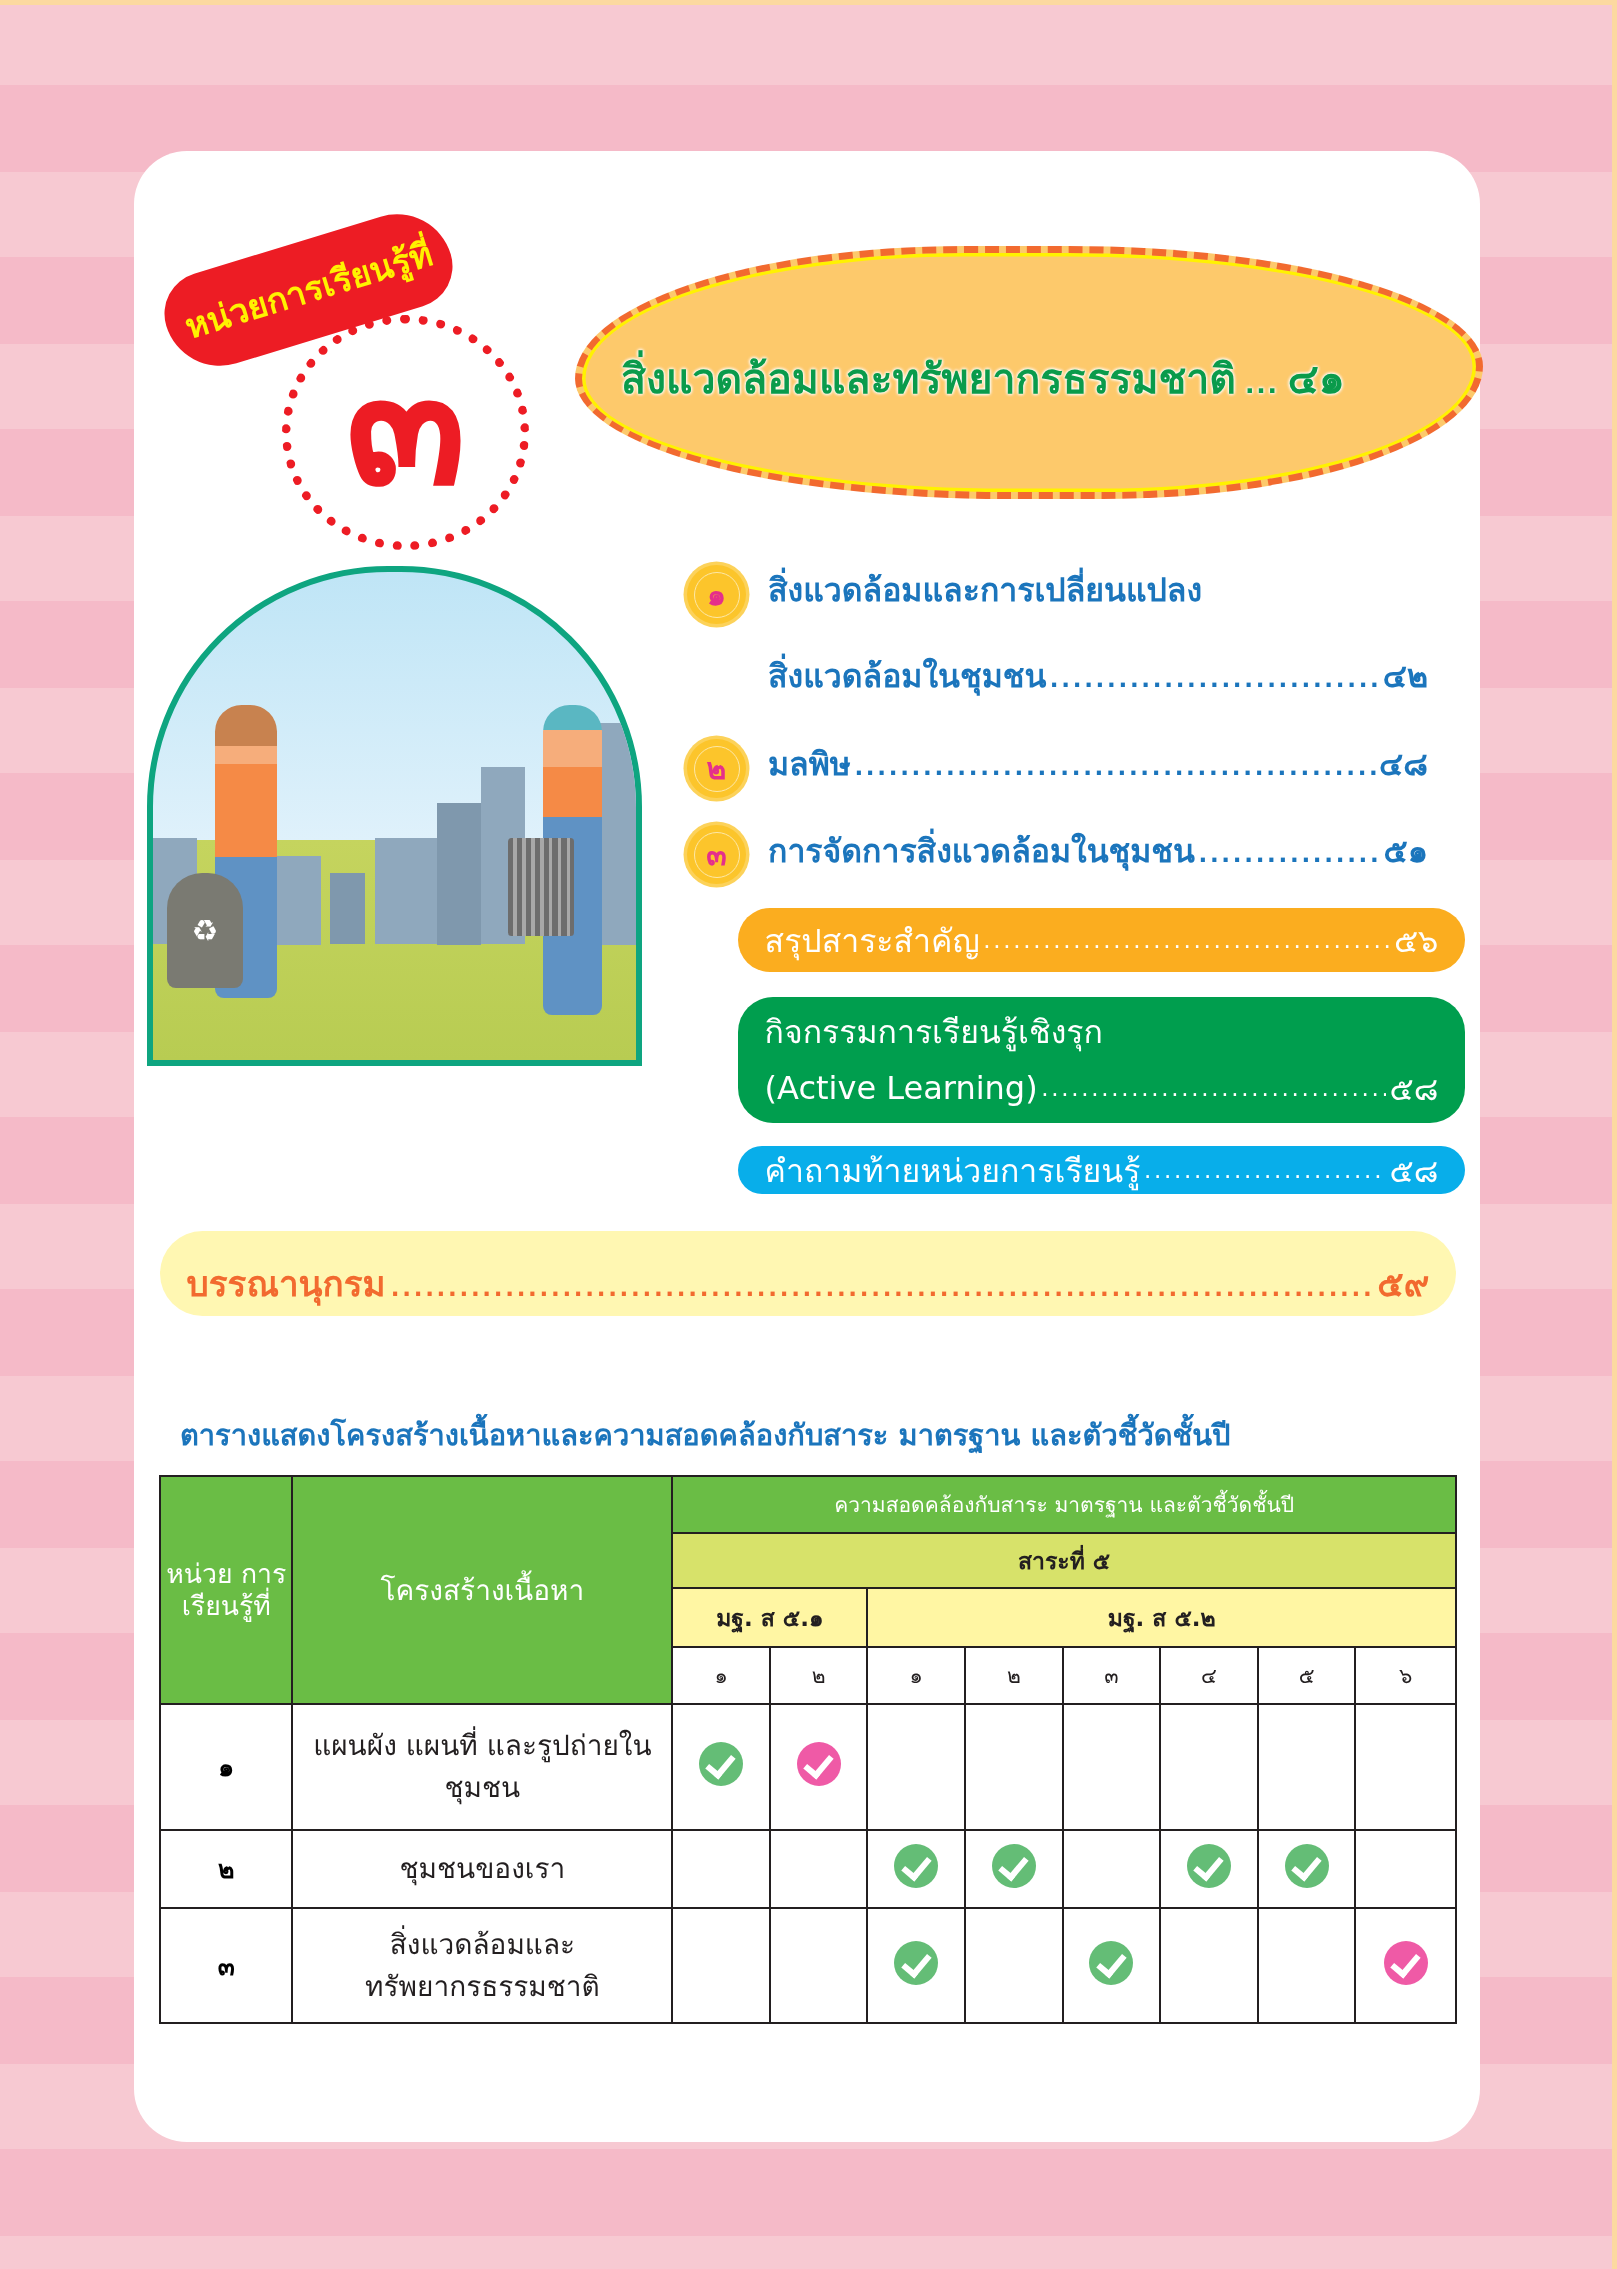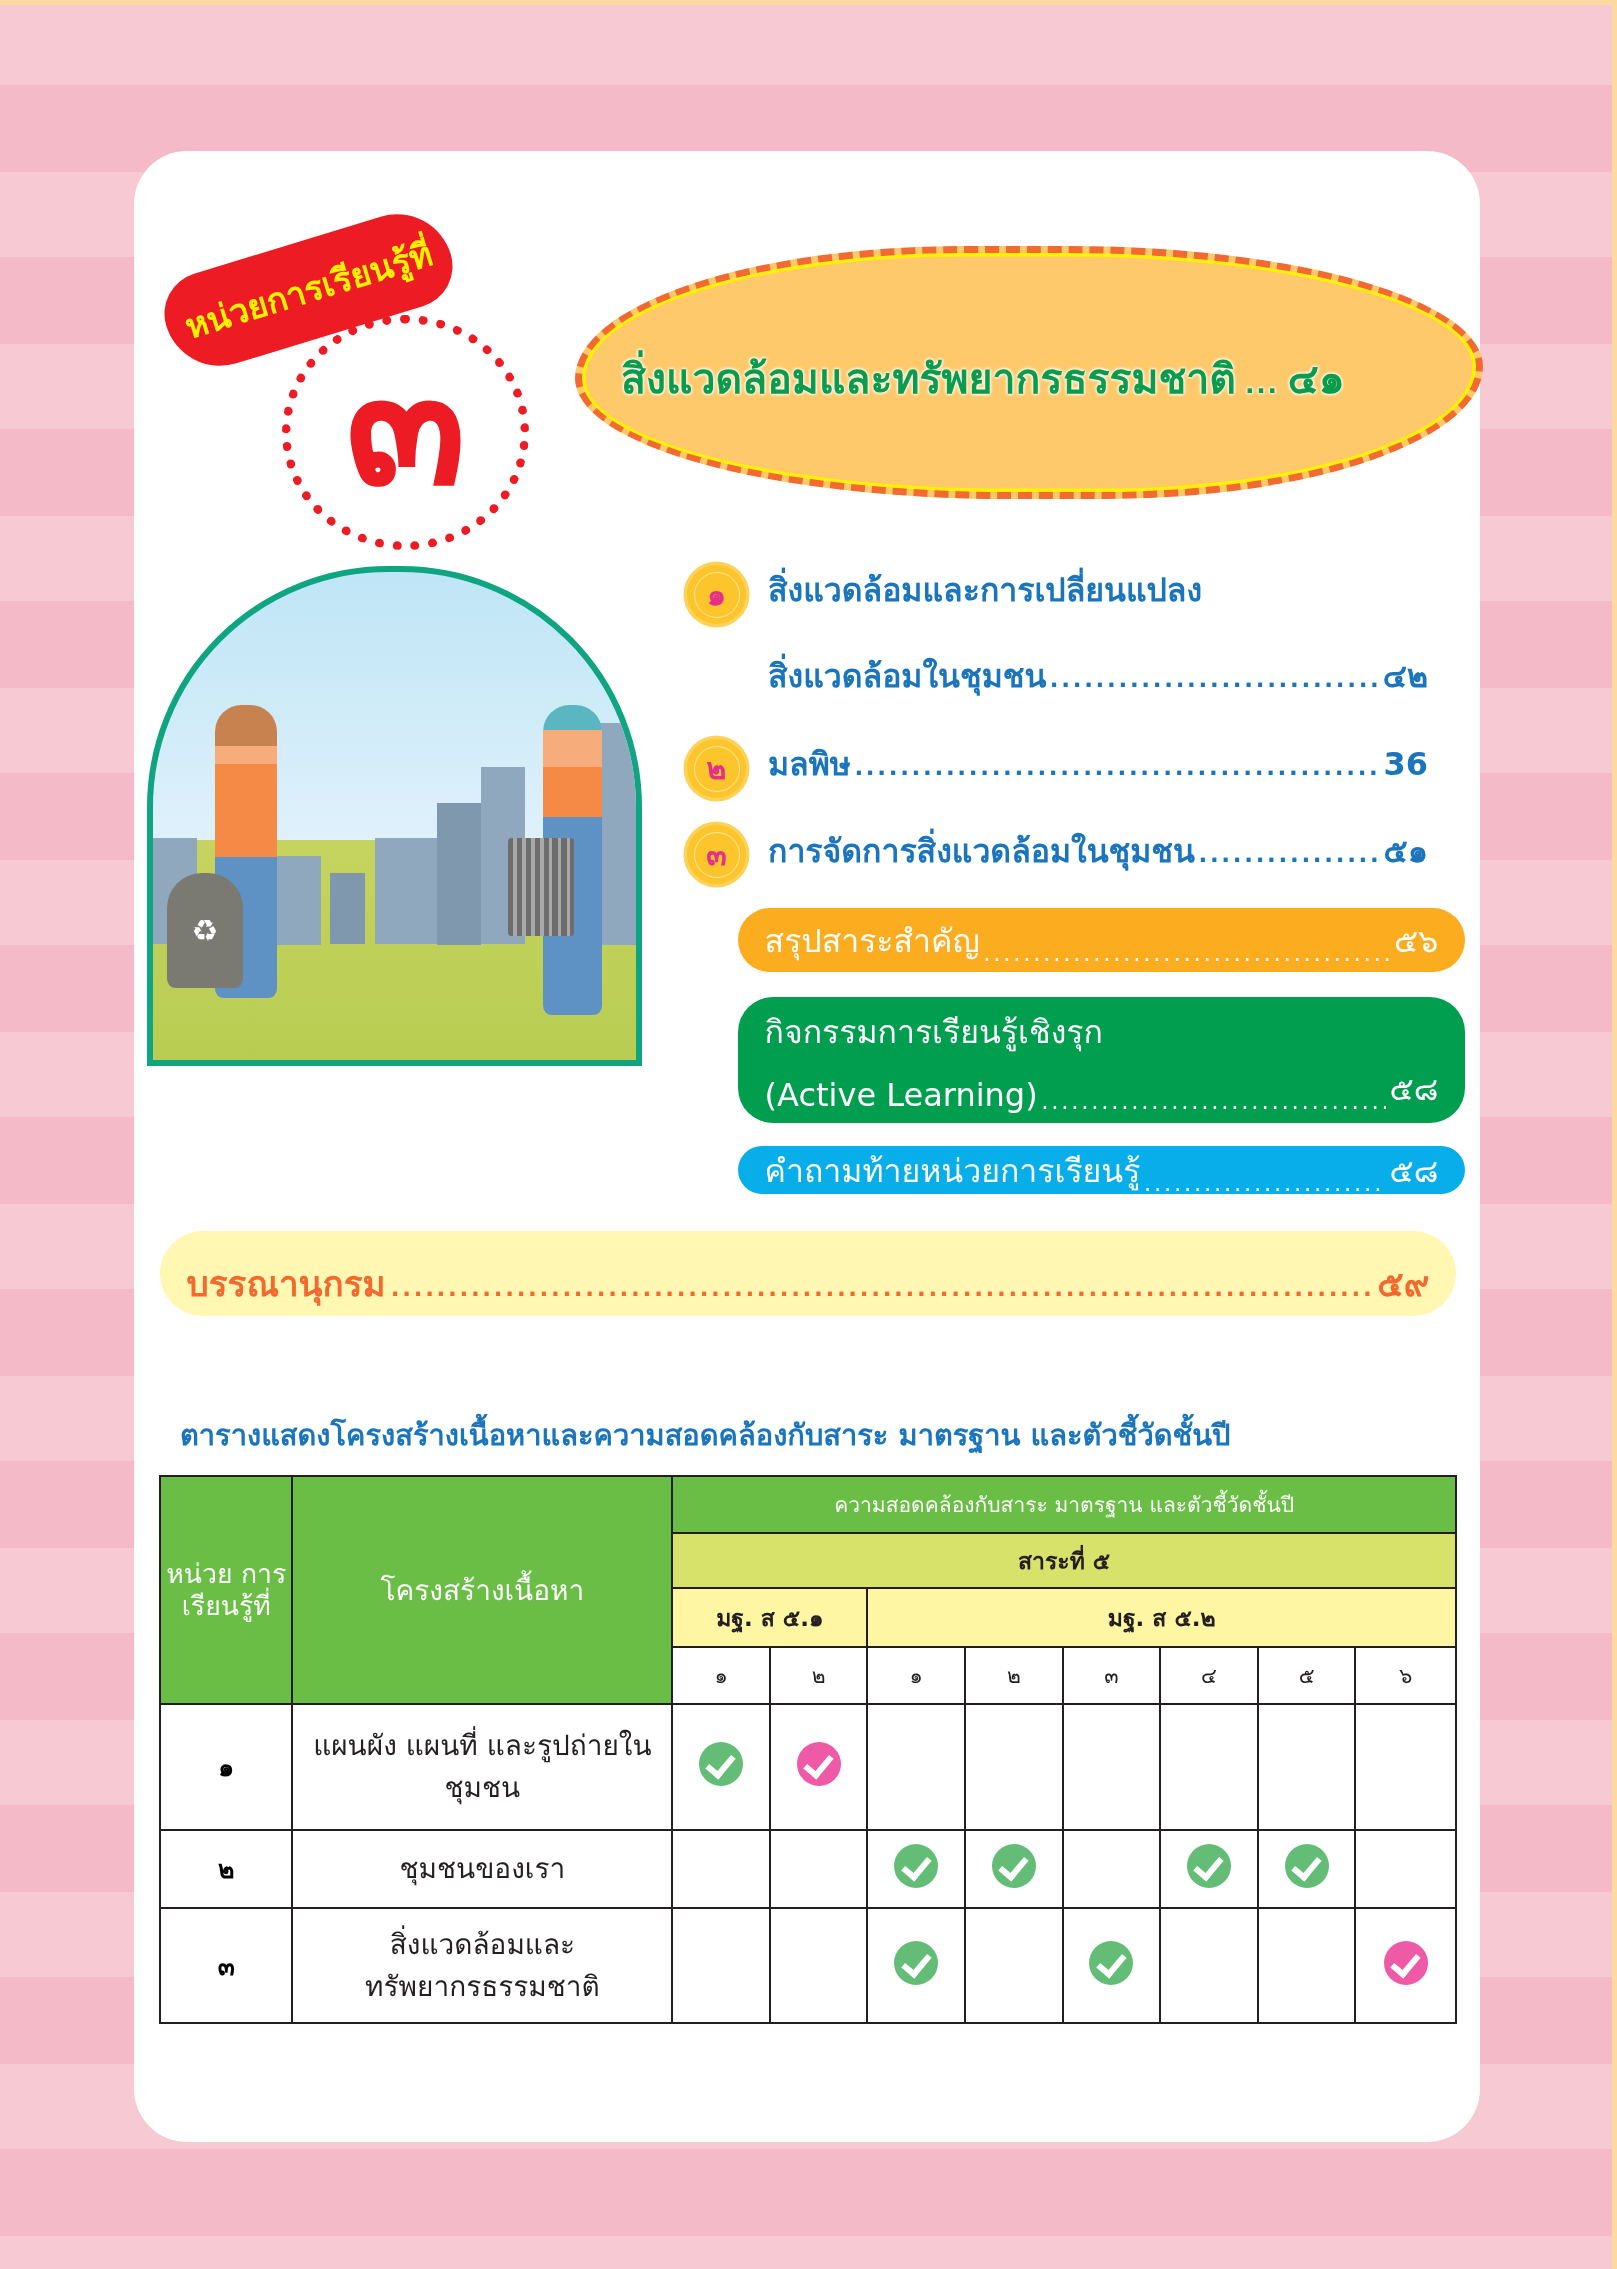--- a/index.html
+++ b/index.html
@@ -42,21 +42,21 @@
   .medal::after{content:"";position:absolute;left:19.5px;top:53px;width:19.5px;height:21px;background:#3fb573;
     clip-path:polygon(0 0,100% 0,100% 100%,50% 75%,0 100%);z-index:-1;}
   .medal-inner{width:44px;height:44px;border-radius:50%;border:1.8px solid #fde8a8;display:flex;align-items:center;justify-content:center;}
   .toc-line{position:absolute;display:flex;align-items:baseline;font-size:32px;font-weight:bold;color:#1b75bc;}
   .toc-line .lbl{white-space:nowrap;}
   .toc-line .dots{flex:1;overflow:hidden;white-space:nowrap;letter-spacing:2.7px;font-size:23px;margin:0 3.5px;}
   .toc-line .pg{white-space:nowrap;}
 
   .pill{position:absolute;border-radius:35px;display:flex;flex-direction:column;justify-content:center;
     padding:0 26.6px;color:#fff;font-size:32px;box-sizing:border-box;}
-  .pill .row{display:flex;align-items:flex-end;}
+  .pill .row{display:flex;align-items:center;}
   .pill .dots{flex:1;overflow:hidden;white-space:nowrap;letter-spacing:2.7px;font-size:23px;margin:0 3.5px;}
 
   .biblio{position:absolute;left:160px;top:1231px;width:1296px;height:85px;background:#fff7b2;border-radius:43px;
     display:flex;align-items:baseline;padding:25px 26.6px 0;box-sizing:border-box;color:#f26a2f;font-weight:bold;font-size:35px;}
   .biblio .dots{flex:1;overflow:hidden;white-space:nowrap;letter-spacing:2.7px;font-size:23px;margin:0 5.3px;}
 
   .table-title{position:absolute;left:180px;top:1412px;font-size:29px;font-weight:bold;color:#1b75bc;}
 
   
   table.grid{position:absolute;left:159px;top:1475px;width:1298px;border-collapse:collapse;font-size:26.6px;}
@@ -125,21 +125,21 @@
 </div>
 
 <div class="medal" style="left:687px;top:739px;">
   <div class="medal-inner">
       <span>๒</span>
     </div>
 </div>
 <div class="toc-line" style="left:768px;top:738px;width:660px;">
   <span class="lbl">มลพิษ</span>
   <span class="dots">..................................................................................................................................................................</span>
-  <span class="pg">36</span>
+  <span class="pg">๔๘</span>
 </div>
 
 <div class="medal" style="left:687px;top:825px;">
   <div class="medal-inner">
       <span>๓</span>
     </div>
 </div>
 <div class="toc-line" style="left:768px;top:825px;width:660px;">
   <span class="lbl">การจัดการสิ่งแวดล้อมในชุมชน</span>
   <span class="dots">..................................................................................................................................................................</span>

